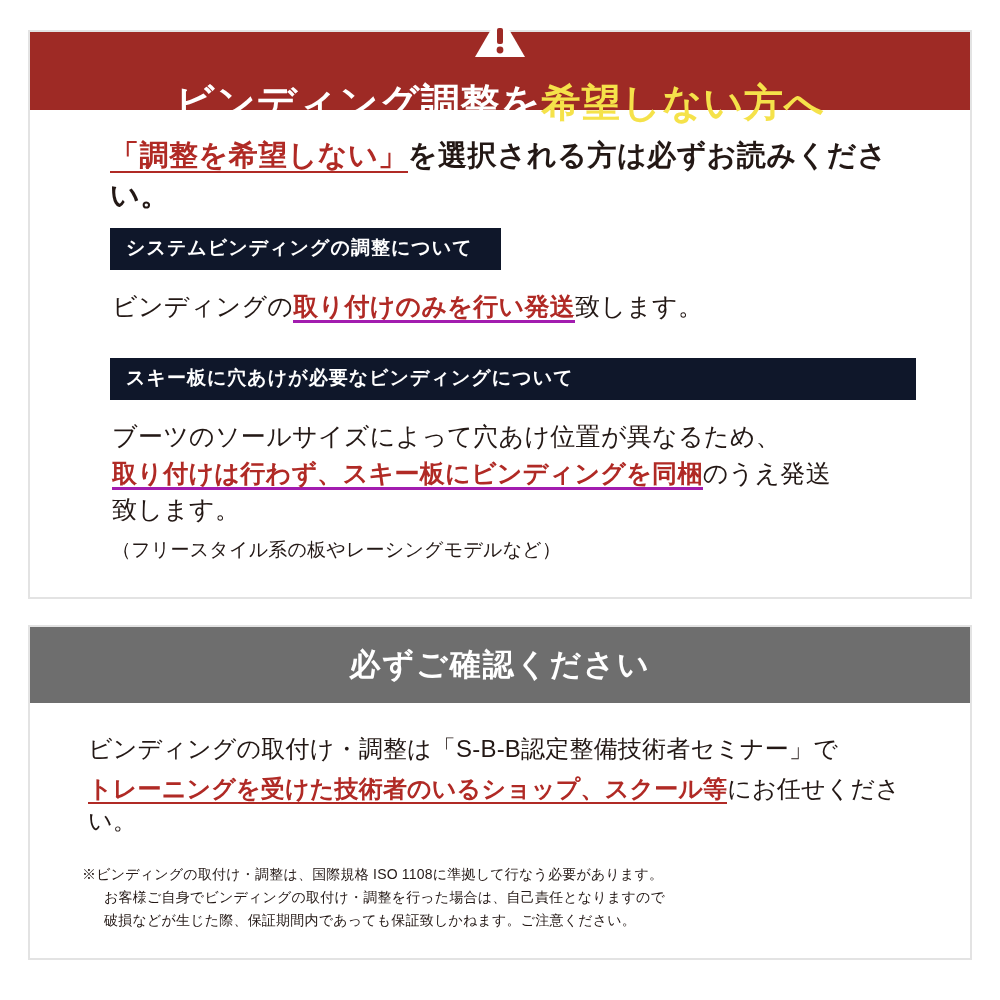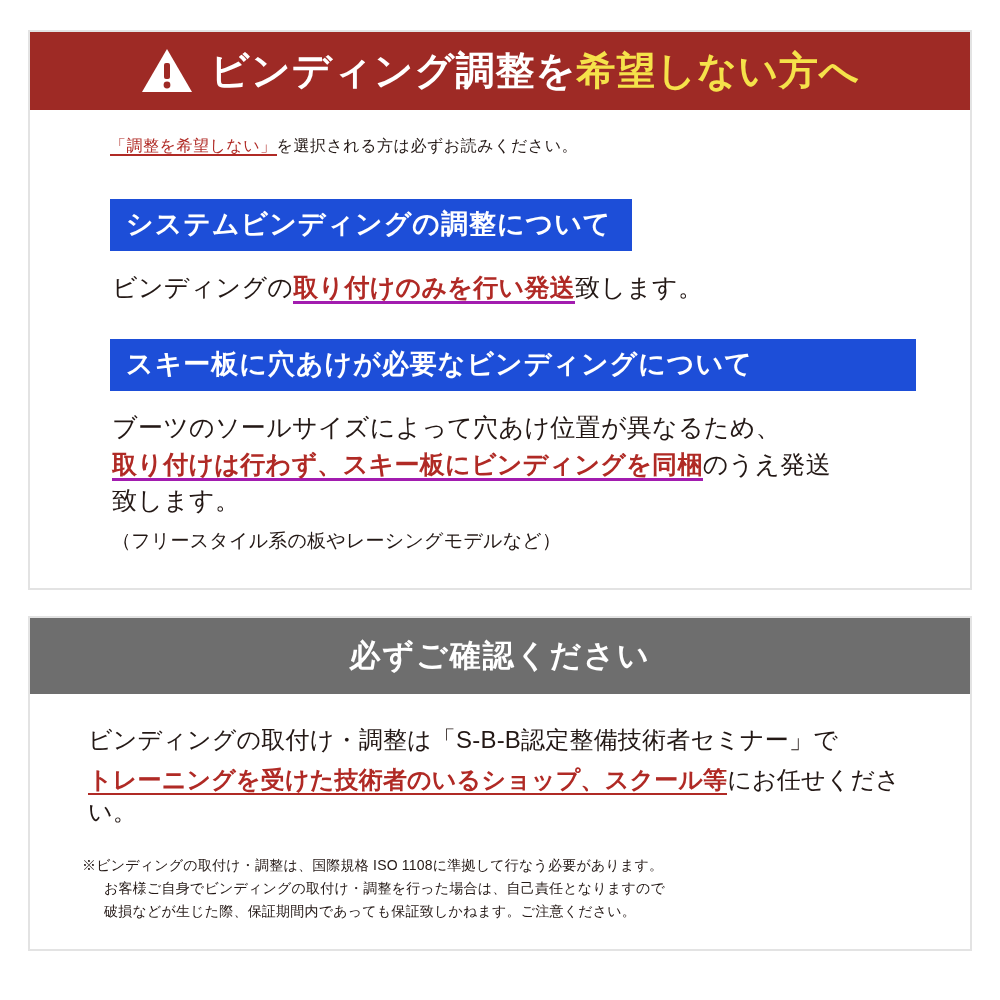--- a/index.html
+++ b/index.html
@@ -32,20 +32,21 @@
     width: 944px;
     margin: 0 auto;
   }
   .hdr-red {
     background: #9e2a25;
     height: 78px;
     display: flex;
     align-items: center;
     justify-content: center;
     gap: 16px;
+    flex-direction: column;
   }
   .warn-icon {
     width: 54px;
     height: 48px;
     position: relative;
     flex: 0 0 auto;
   }
   .warn-icon svg { display: block; }
   .hdr-red-text {
     font-size: 39px;
@@ -55,38 +56,38 @@
     white-space: nowrap;
   }
   .hdr-red-text .hl {
     color: #f5e24a;
   }
 
   .body-1 {
     padding: 26px 30px 34px 30px;
   }
   .lead {
-    font-size: 16px;
-    font-weight: normal;
-    color: #231815;
-    margin: 0 0 42px 50px;
+    font-size: 29px;
+    font-weight: bold;
+    color: #231815;
+    margin: 0 0 12px 50px;
     letter-spacing: 0.5px;
   }
   .lead .red-u {
     color: #b02a25;
     border-bottom: 2px solid #b02a25;
   }
 
   .sub-bar {
-    background: #1d4ed8;
+    background: #0f172a;
     color: #ffffff;
-    font-size: 27px;
+    font-size: 19px;
     font-weight: bold;
     letter-spacing: 1px;
-    padding: 7px 20px 9px 16px;
+    padding: 7px 28px 9px 16px;
     display: inline-block;
     margin-left: 50px;
   }
   .sub-bar.wide {
     display: block;
     margin-left: 50px;
     margin-right: 24px;
   }
 
   .para {

